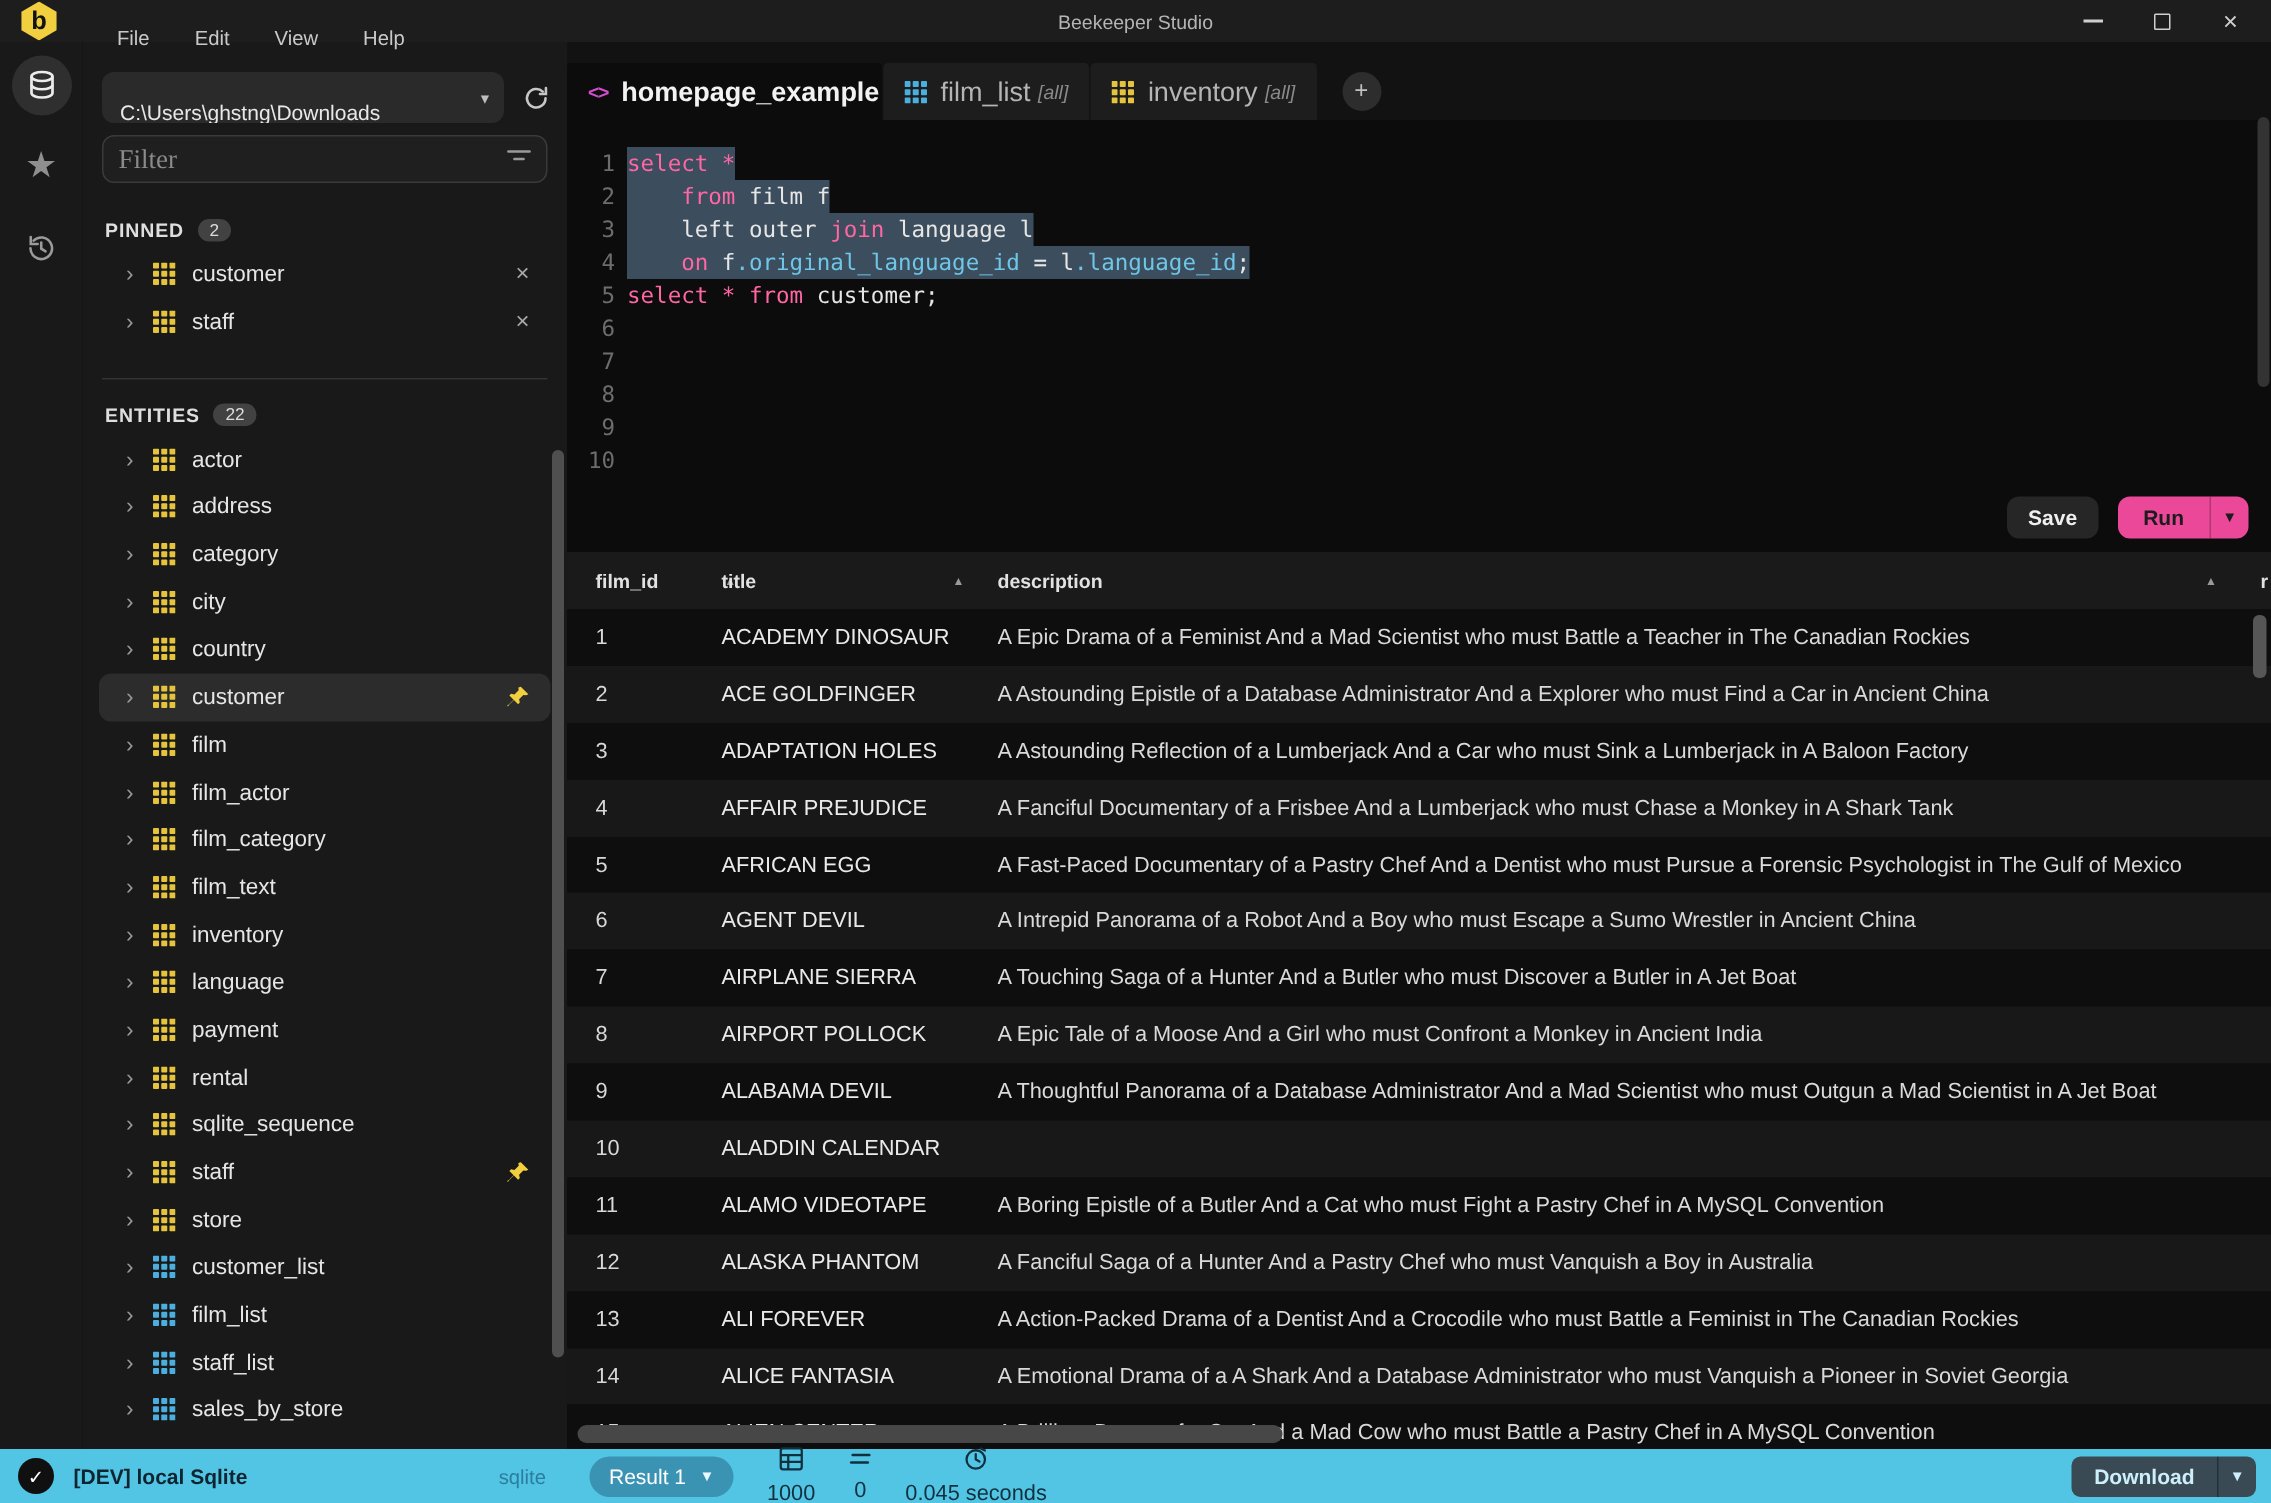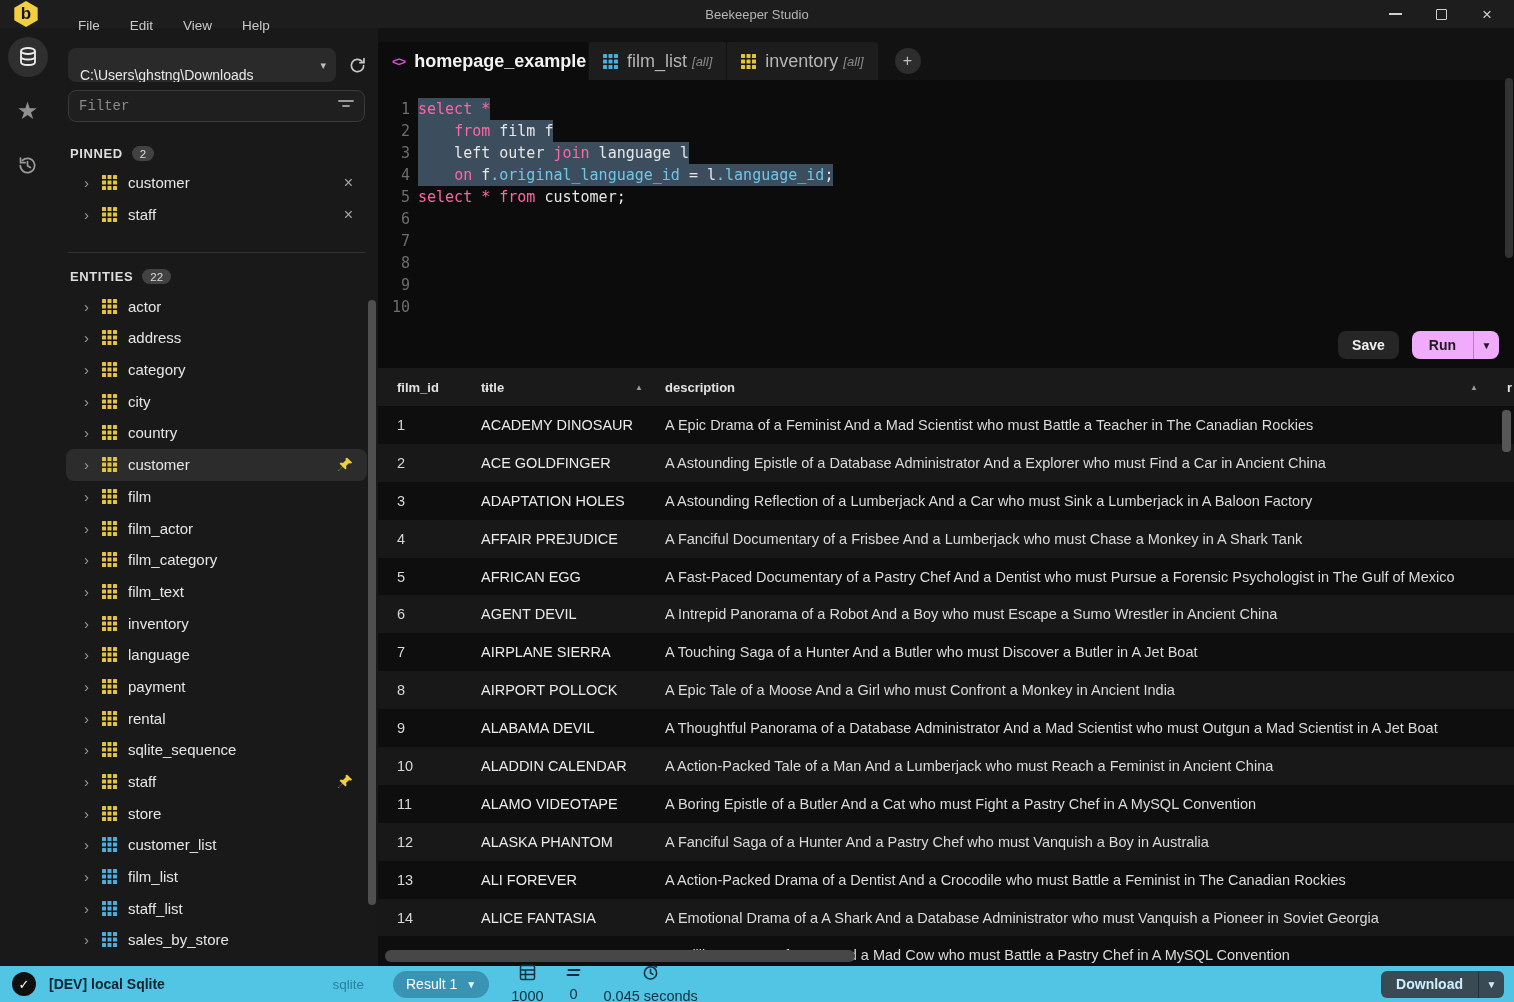--- a/index.html
+++ b/index.html
@@ -35,22 +35,22 @@
   
   .sidebar { width:323px; background:#191919; position:relative; overflow:hidden; }
   .conn-row { display:flex; align-items:center; margin:20px 10px 0 13px; }
   .conn-select { flex:1; height:34px; background:#2a2a2a; border-radius:8px; display:flex; align-items:center;
                  padding:0 10px 0 12px; color:#e8e8e8; font-size:14px; overflow:hidden; white-space:nowrap; }
   .conn-select .val { flex:1; overflow:hidden; white-space:nowrap;margin-top:20px; }
   .caret { color:#bdbdbd; font-size:11px; margin-left:6px; }
   .refresh { margin-left:10px; width:22px; height:22px; display:flex; align-items:center; justify-content:center; }
   .filter-row { margin:8px 13px 0 13px; height:32px; border:1px solid #3a3a3a; background:#1f1f1f; border-radius:8px;
                 display:flex; align-items:center; padding:0 10px; }
-  .filter-row input { flex:1; background:transparent; border:none; outline:none; color:#a3a3a3; font-size:14px;
-                      font-family:Liberation Mono, monospace; }
+  .filter-row input { flex:1; background:transparent; border:none; outline:none; color:#a3a3a3; font-size:18px;
+                      font-family:Liberation Serif, serif; }
   .filter-row input::placeholder { color:#8a8a8a; }
 
   .side-sec-head { display:flex; align-items:center; margin:24px 13px 6px 15px; }
   .side-sec-head.entities { margin-top:16px; }
   .sec-label { color:#dedede; font-weight:bold; font-size:13px; letter-spacing:.6px; }
   .badge { margin-left:9px; background:#424242; color:#dcdcdc; font-size:11.5px; border-radius:9px; padding:1.5px 8px; }
   .divider { height:1px; background:#333; margin:22px 13px 0 13px; }
 
   .side-list { margin-top:4px; }
   .side-item { display:flex; align-items:center; height:31.7px; padding:0 14px 0 18px; position:relative; border-radius:8px; margin:0 11px; }
@@ -88,21 +88,21 @@
   .code.sel { background:#3c4e5e; }
   .tok-kw { color:#ff66a3; }
   .tok-id { color:#6fc7e8; }
   .tok-tx { color:#e6e6e6; }
   .editor-scrollbar { position:absolute; top:50px; right:1px; width:8px; height:180px; background:#333; border-radius:4px; }
 
   
   .run-row { position:absolute; top:303px; right:15px; display:flex; gap:13px; }
   .btn-save { height:28px; padding:0 14px; background:#262626; border:none; border-radius:8px; color:#f0f0f0;
               font-weight:bold; font-size:14px; font-family:"Liberation Sans", sans-serif; }
-  .btn-run { height:28px; display:flex; align-items:center; background:#f0abfc; border-radius:8px; overflow:hidden; }
+  .btn-run { height:28px; display:flex; align-items:center; background:#ec4899; border-radius:8px; overflow:hidden; }
   .btn-run .run-label { padding:0 17px; color:#1c1c1c; font-weight:bold; font-size:14px; }
   .btn-run .run-caret { width:26px; height:100%; display:flex; align-items:center; justify-content:center;
                         border-left:1px solid rgba(0,0,0,.25); color:#1c1c1c; font-size:10px; }
 
   
   .results { position:absolute; top:340px; left:0; right:0; height:598px; overflow:hidden; }
   .thead { display:flex; align-items:center; height:38px; background:#1a1a1a; padding-left:19px; position:relative; }
   .th { display:flex; align-items:center; font-size:13px; font-weight:bold; color:#e2e2e2;gap:36px; }
   .th .sort { color:#9a9a9a; font-size:8px; margin-left:8px; }
   .th-id { width:84px; }
@@ -783,21 +783,20 @@
               <div class="td-desc">A Epic Tale of a Moose And a Girl who must Confront a Monkey in Ancient India</div>
             </div>
             <div class="trow">
               <div class="td-id">9</div>
               <div class="td-title">ALABAMA DEVIL</div>
               <div class="td-desc">A Thoughtful Panorama of a Database Administrator And a Mad Scientist who must Outgun a Mad Scientist in A Jet Boat</div>
             </div>
             <div class="trow even">
               <div class="td-id">10</div>
               <div class="td-title">ALADDIN CALENDAR</div>
-              <div class="td-desc">A Action-Packed Tale of a Man And a Lumberjack who must Reach a Feminist in Ancient China</div>
             </div>
             <div class="trow">
               <div class="td-id">11</div>
               <div class="td-title">ALAMO VIDEOTAPE</div>
               <div class="td-desc">A Boring Epistle of a Butler And a Cat who must Fight a Pastry Chef in A MySQL Convention</div>
             </div>
             <div class="trow even">
               <div class="td-id">12</div>
               <div class="td-title">ALASKA PHANTOM</div>
               <div class="td-desc">A Fanciful Saga of a Hunter And a Pastry Chef who must Vanquish a Boy in Australia</div>

